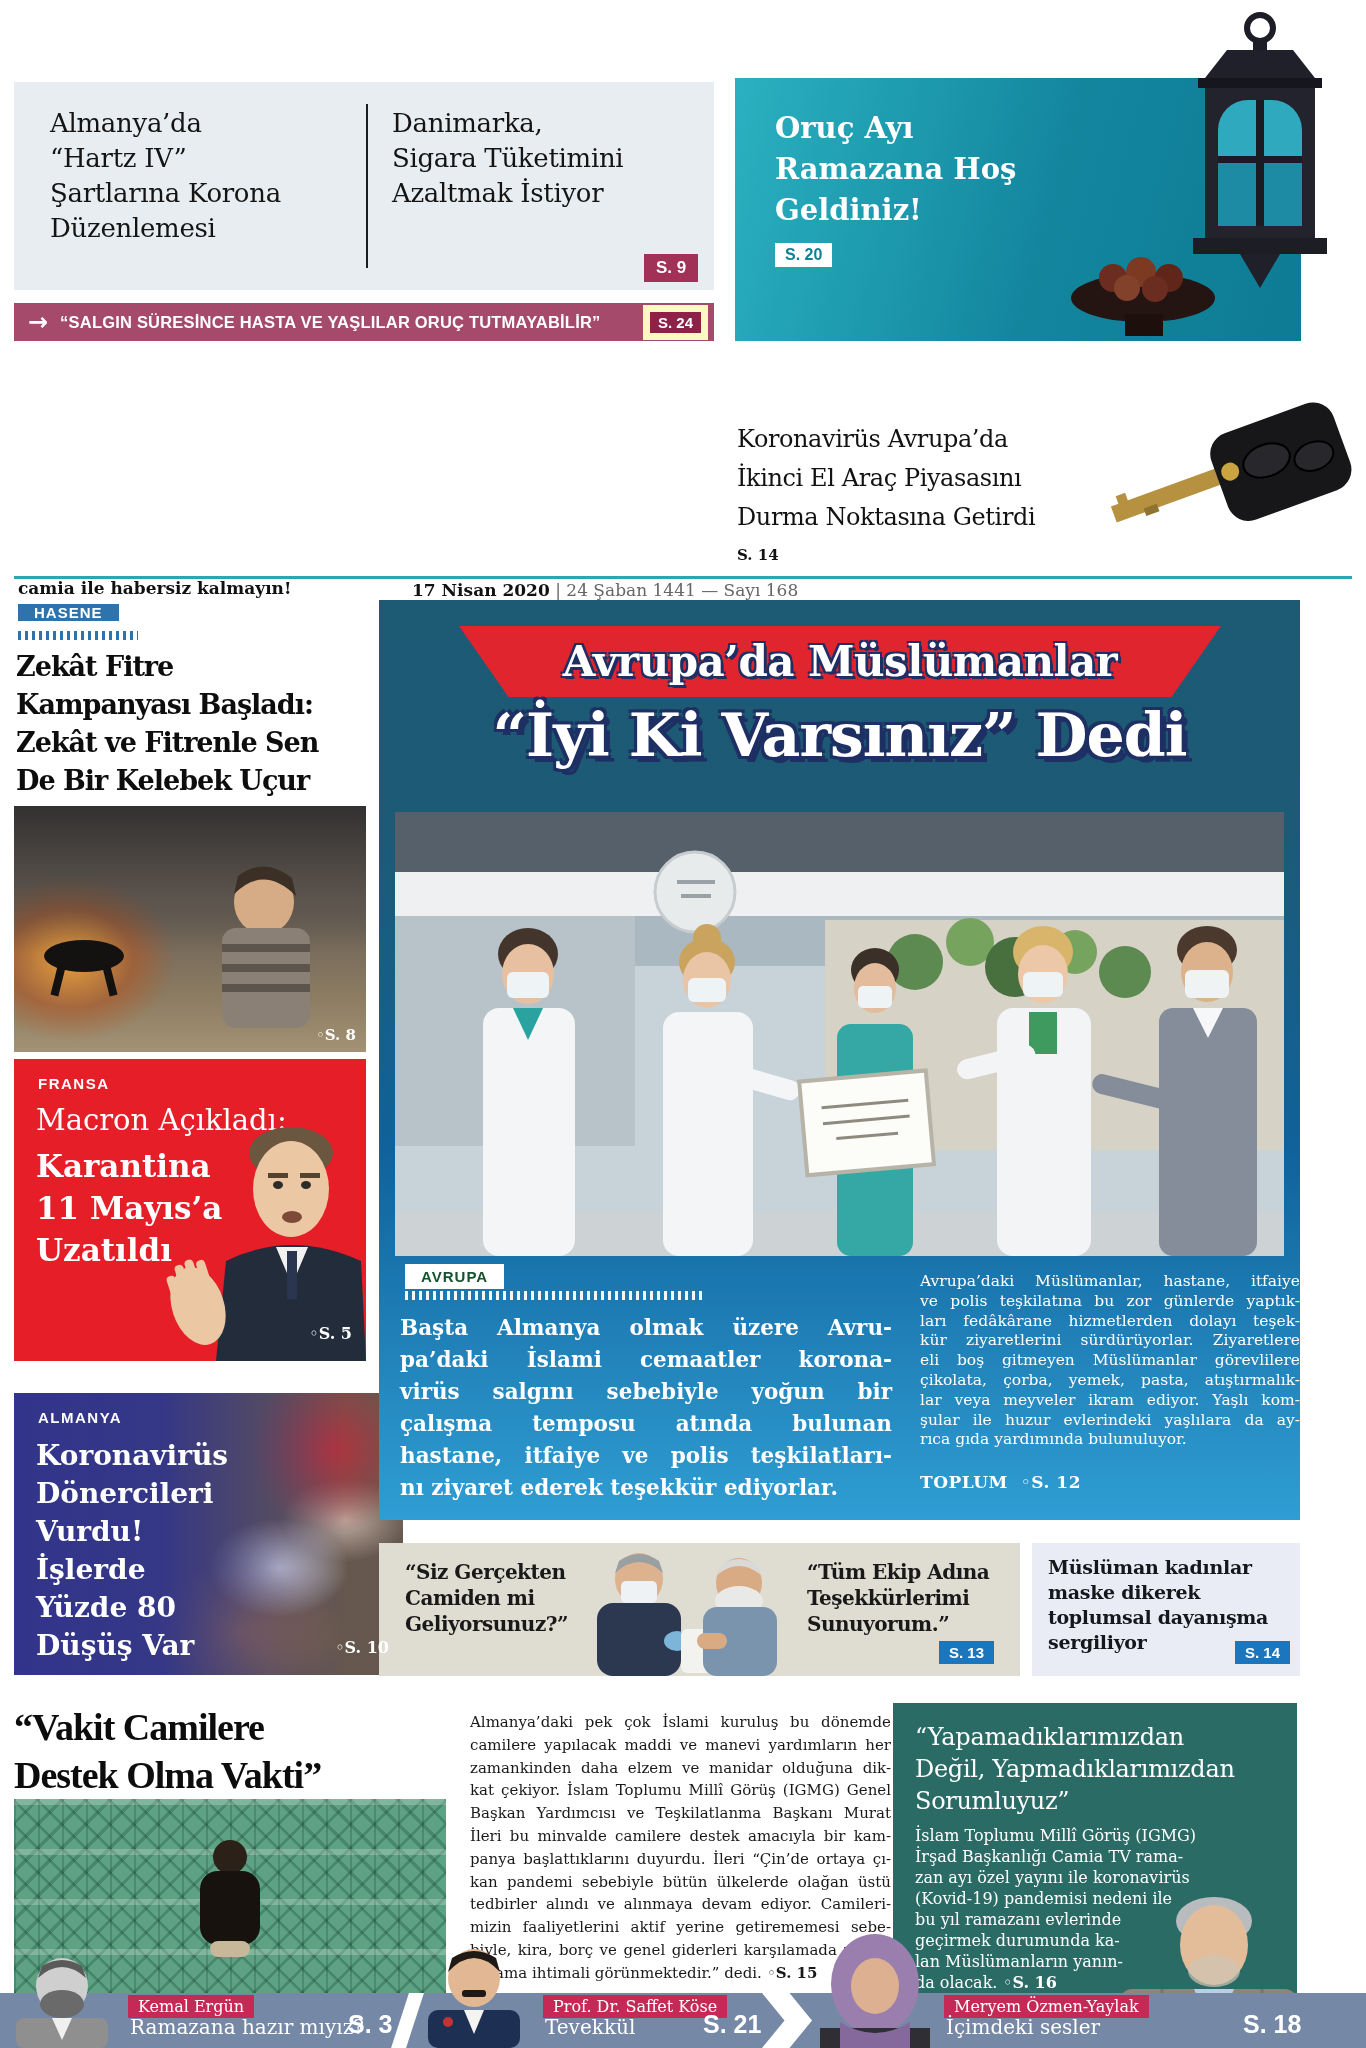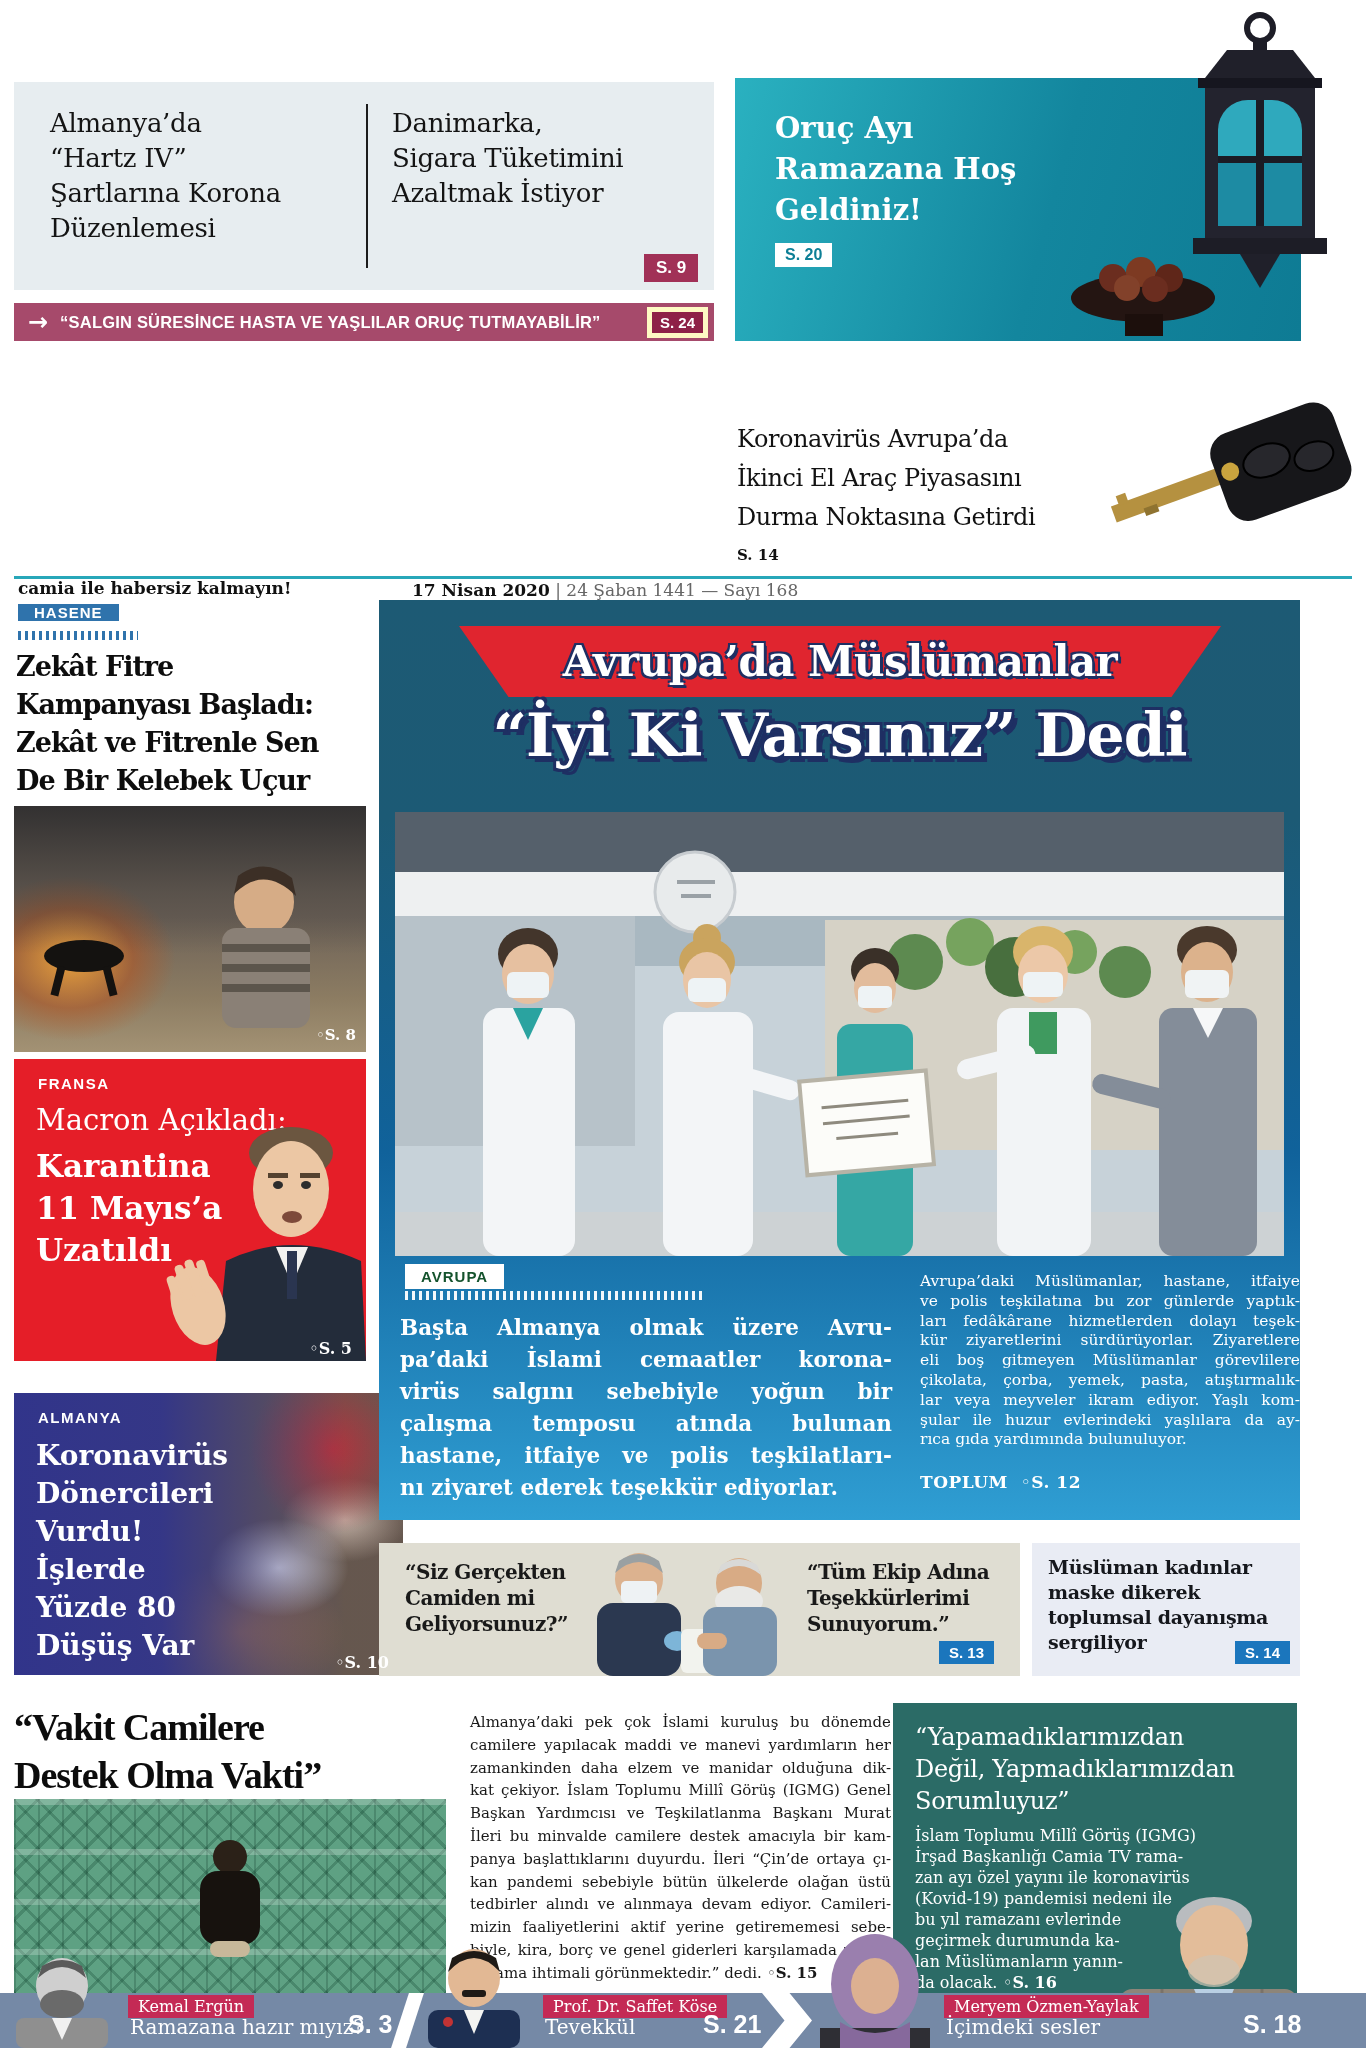--- a/index.html
+++ b/index.html
@@ -20,21 +20,21 @@
   #ramadanbox{left:735px;top:78px;width:566px;height:263px;
       background:linear-gradient(105deg,#2ab1c0 0%,#13869e 55%,#0e7b94 100%);}
   #rb-title{position:absolute;left:40px;top:30px;font-weight:bold;font-size:29px;line-height:41px;color:#fff;}
   #rb-page{position:absolute;left:40px;top:165px;background:#fff;color:#0d7f96;
       font:bold 16px "Liberation Sans",sans-serif;padding:3px 10px;}
   #lantern{left:1055px;top:6px;width:305px;height:332px;}
 
   #ticker{left:14px;top:303px;width:700px;height:38px;background:#a64a6b;display:flex;align-items:center;}
   #ticker-arrow{font-family:"DejaVu Sans",sans-serif;font-weight:bold;font-size:24px;color:#fff;margin-left:14px;line-height:1;}
   #ticker-text{font:bold 16.5px "Liberation Sans",sans-serif;color:#fff;margin-left:12px;letter-spacing:.2px;}
-  #s24{margin-left:auto;margin-right:6px;background:#8e2147;border:5px solid #fef9c3;color:#fff;
+  #s24{margin-left:auto;margin-right:6px;background:#8e2147;border:7px solid #fef9c3;color:#fff;
       font:bold 15px "Liberation Sans",sans-serif;padding:2px 8px;}
 
   
   #logo{left:12px;top:350px;font-family:"Liberation Sans",sans-serif;font-weight:800;
         font-size:248px;line-height:185px;letter-spacing:-14px;color:#1899b1;}
   #tagline{left:18px;top:578px;font-weight:bold;font-size:17px;color:#111;}
   #dateline{left:412px;top:580px;font-size:17px;color:#666;}
   #date-b{font-weight:bold;color:#111;}
   #carstory{left:737px;top:420px;width:380px;font-size:24px;line-height:39px;color:#121212;letter-spacing:-.4px;}
   #carstory-page{left:737px;top:546px;font-weight:bold;font-size:15px;}
@@ -55,21 +55,21 @@
         radial-gradient(140px 110px at 16% 62%,rgba(244,167,58,.9) 0%,rgba(181,84,31,.55) 45%,rgba(0,0,0,0) 75%),
         linear-gradient(0deg,#a39274 0%,#8c7c62 22%,rgba(0,0,0,0) 55%);}
   .photo-page{position:absolute;right:10px;bottom:8px;color:#fff;font-weight:bold;font-size:15px;}
 
   #fransa{left:14px;top:1059px;width:352px;height:302px;background:#e51e28;overflow:hidden;}
   .label-white{position:absolute;left:24px;top:16px;color:#fff;
       font:bold 15px "Liberation Sans",sans-serif;letter-spacing:1.5px;}
   #fransa-intro{position:absolute;left:22px;top:44px;font-size:29px;color:#fff;}
   #fransa-headline{position:absolute;left:22px;top:86px;font-weight:bold;font-size:31px;line-height:42px;color:#fff;}
   #fransa-photo{position:absolute;right:0;bottom:0;width:210px;height:260px;}
-  .page-onphoto{position:absolute;right:14px;bottom:3px;color:#fff;font-weight:bold;font-size:16px;z-index:3;}
+  .page-onphoto{position:absolute;right:14px;bottom:18px;color:#fff;font-weight:bold;font-size:16px;z-index:3;}
 
   #almanya{left:14px;top:1393px;width:389px;height:282px;overflow:hidden;background-color:#6a5a49;
       background-image:
         radial-gradient(120px 120px at 82% 20%,rgba(190,50,55,.95) 0%,rgba(0,0,0,0) 70%),
         radial-gradient(100px 70px at 68% 62%,rgba(238,236,230,.95) 0%,rgba(0,0,0,0) 70%),
         radial-gradient(150px 100px at 58% 85%,rgba(176,122,60,.9) 0%,rgba(0,0,0,0) 70%),
         radial-gradient(90px 60px at 85% 45%,rgba(225,205,185,.8) 0%,rgba(0,0,0,0) 70%);}
   #almanya-ov{position:absolute;inset:0;background:linear-gradient(90deg,rgba(47,51,141,.96) 0%,
       rgba(47,51,141,.9) 38%,rgba(47,51,141,.45) 62%,rgba(47,51,141,.08) 85%);}
   #almanya-headline{position:absolute;left:22px;top:44px;font-weight:bold;font-size:28px;line-height:38px;color:#fff;z-index:2;}

